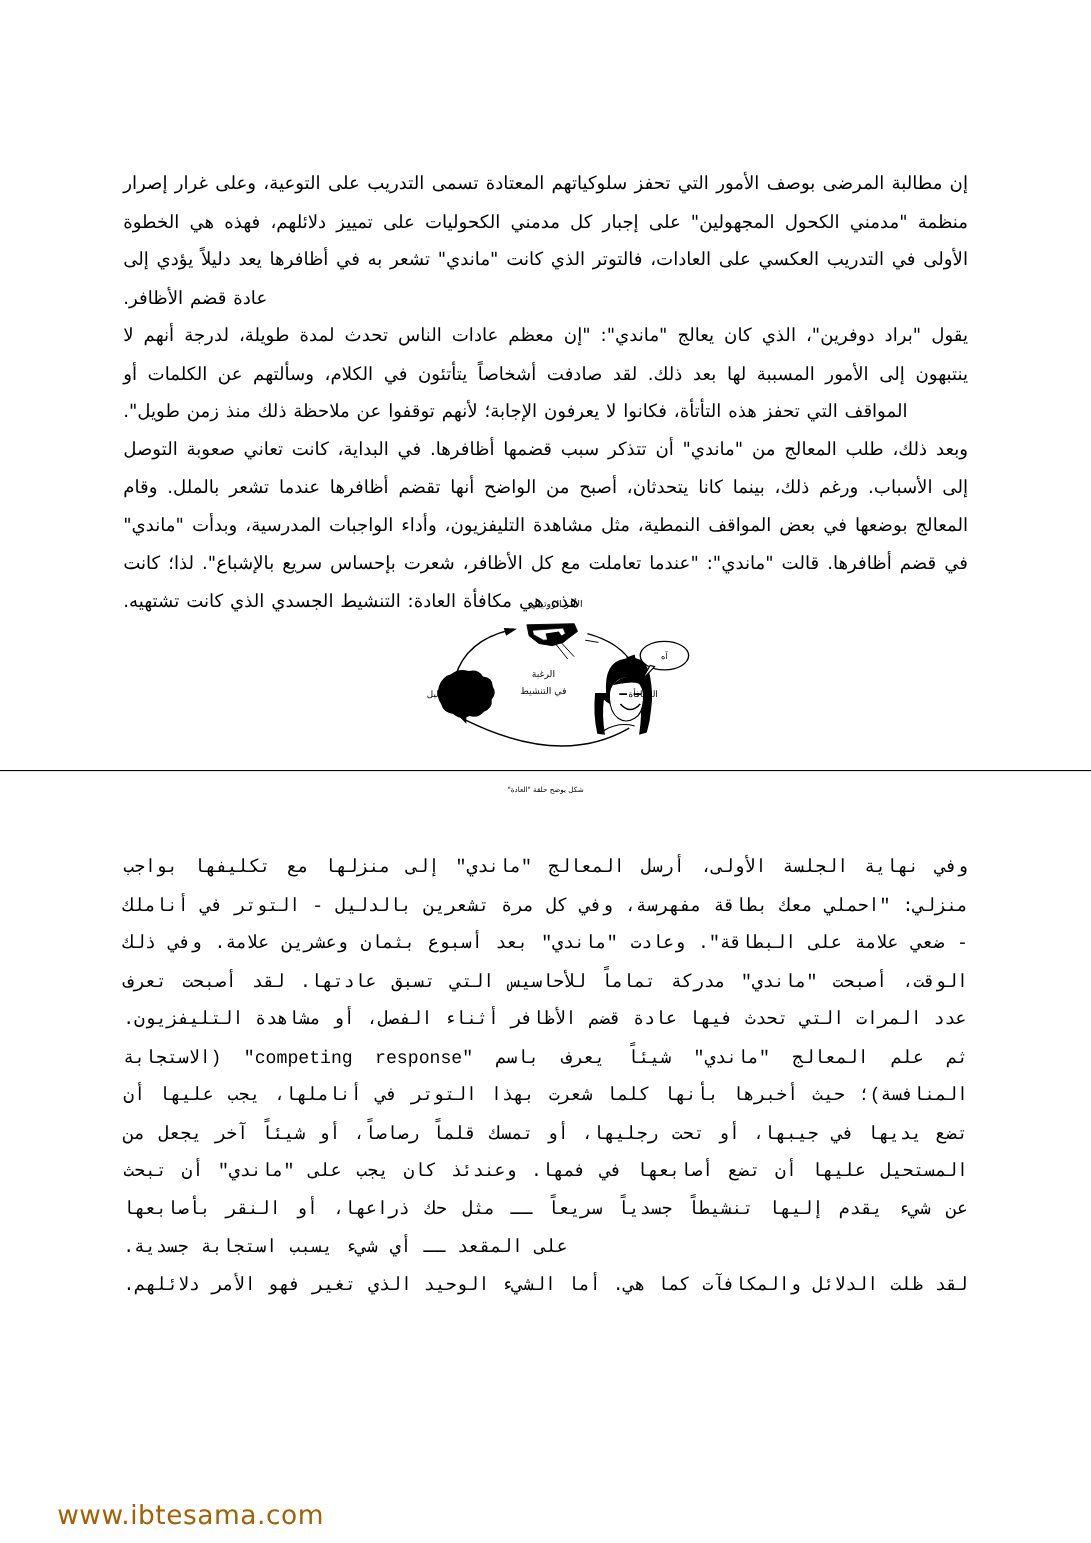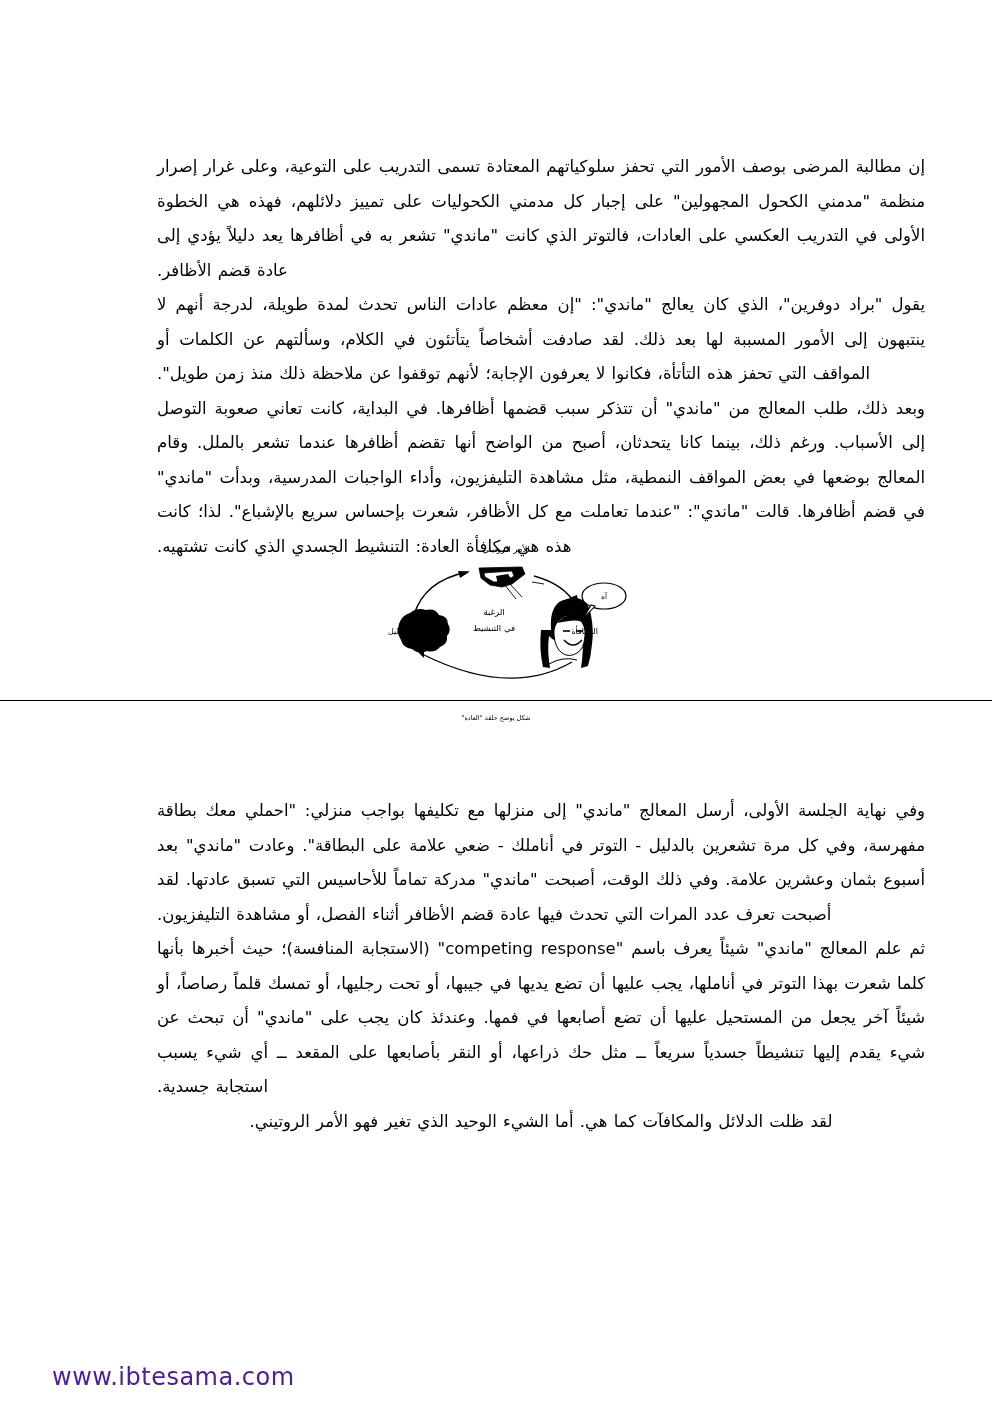--- a/index.html
+++ b/index.html
@@ -23,25 +23,24 @@
   }
 
   
   .section {
     position: absolute;
     left: 112px;
     width: 768px;
     direction: rtl;
     text-align: justify;
     text-align-last: center;
-    margin-left: 45px;
   }
 
   .section-top  { top: 150px; }
-  .section-bottom { top: 794px; }
+  .section-bottom { top: 772px; font-family: Liberation Mono, monospace; }
 
   p.para {
     margin: 0;
     font-size: 16.5px;
     line-height: 34.5px;
     letter-spacing: 0px;
     word-spacing: 1px;
     text-indent: 0;
     text-align: justify;
   }
@@ -85,21 +84,21 @@
   }
 
   
   .watermark {
     position: absolute;
     left: 52px;
     top: 1363px;
     font-family: "DejaVu Sans", "Liberation Sans", sans-serif;
     font-size: 24px;
     letter-spacing: 0.5px;
-    color: #4c1d95;
+    color: #a16207;
     direction: ltr;
     user-select: none;
   }
 </style>
 </head>
 <body>
 
 <div class="page">
 
   <div class="section section-top">
@@ -169,18 +168,18 @@
     </svg>
   </div>
 
   <div class="divider"></div>
 
   <div class="fig-caption">شكل يوضح حلقة "العادة"</div>
 
   <div class="section section-bottom">
     <p class="para end-left">وفي نهاية الجلسة الأولى، أرسل المعالج "ماندي" إلى منزلها مع تكليفها بواجب منزلي: "احملي معك بطاقة مفهرسة، وفي كل مرة تشعرين بالدليل - التوتر في أناملك - ضعي علامة على البطاقة". وعادت "ماندي" بعد أسبوع بثمان وعشرين علامة. وفي ذلك الوقت، أصبحت "ماندي" مدركة تماماً للأحاسيس التي تسبق عادتها. لقد أصبحت تعرف عدد المرات التي تحدث فيها عادة قضم الأظافر أثناء الفصل، أو مشاهدة التليفزيون.</p>
     <p class="para end-left">ثم علم المعالج "ماندي" شيئاً يعرف باسم "competing response" (الاستجابة المنافسة)؛ حيث أخبرها بأنها كلما شعرت بهذا التوتر في أناملها، يجب عليها أن تضع يديها في جيبها، أو تحت رجليها، أو تمسك قلماً رصاصاً، أو شيئاً آخر يجعل من المستحيل عليها أن تضع أصابعها في فمها. وعندئذ كان يجب على "ماندي" أن تبحث عن شيء يقدم إليها تنشيطاً جسدياً سريعاً ــ مثل حك ذراعها، أو النقر بأصابعها على المقعد ــ أي شيء يسبب استجابة جسدية.</p>
-    <p class="para end-center">لقد ظلت الدلائل والمكافآت كما هي. أما الشيء الوحيد الذي تغير فهو الأمر الروتيني.</p>
+    <p class="para end-center">لقد ظلت الدلائل والمكافآت كما هي. أما الشيء الوحيد الذي تغير فهو الأمر دلائلهم.</p>
   </div>
 
   <div class="watermark">www.ibtesama.com</div>
 
 </div>
 
 </body></html>

